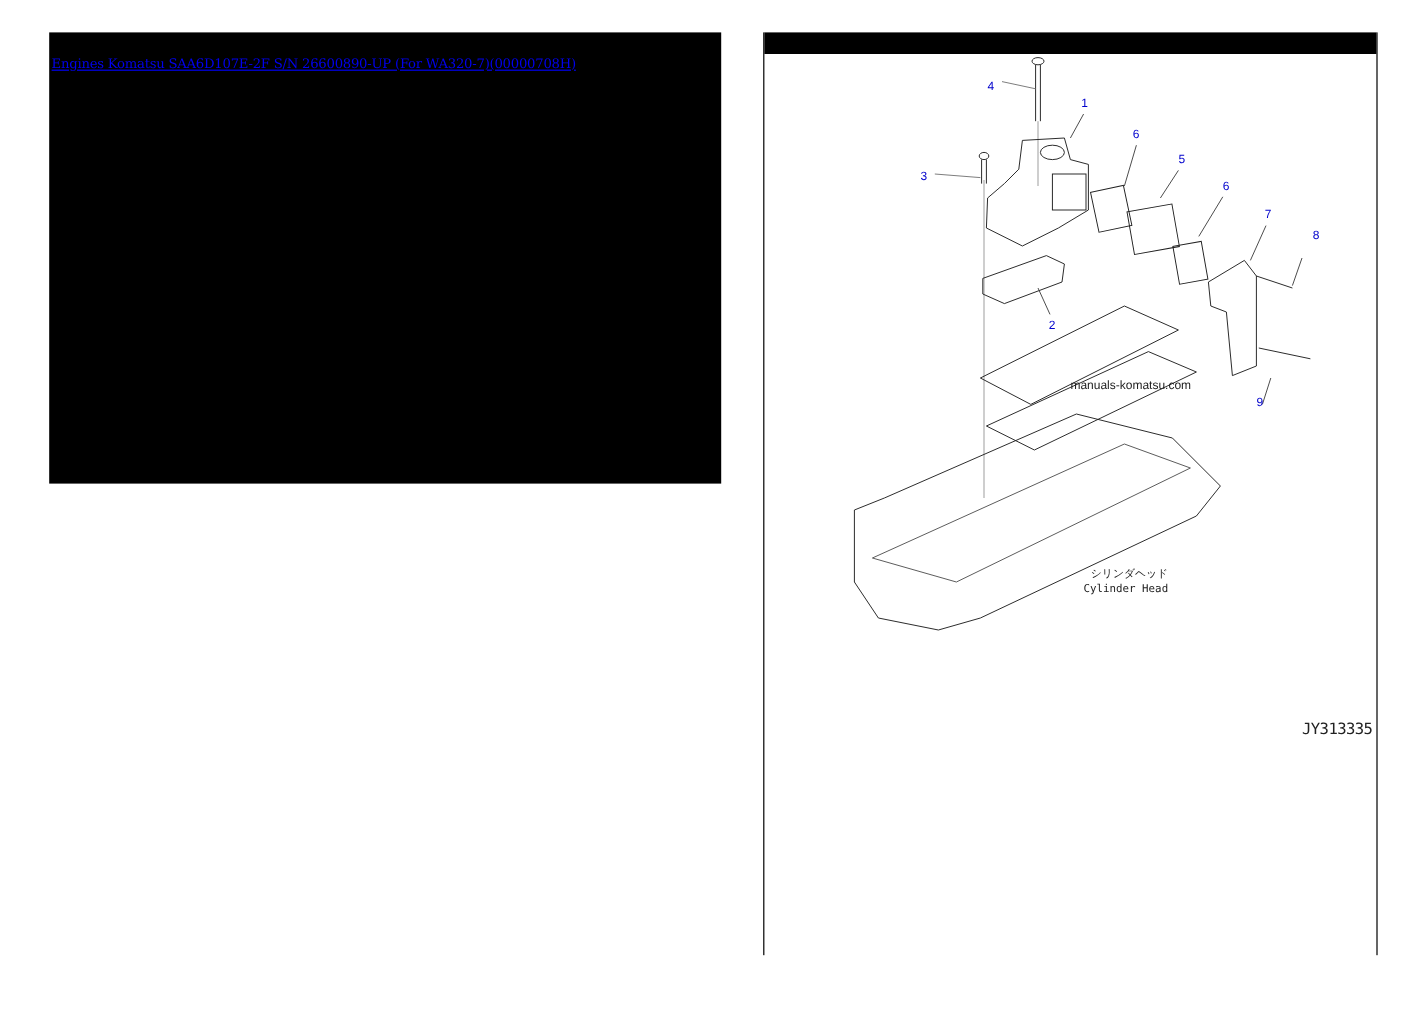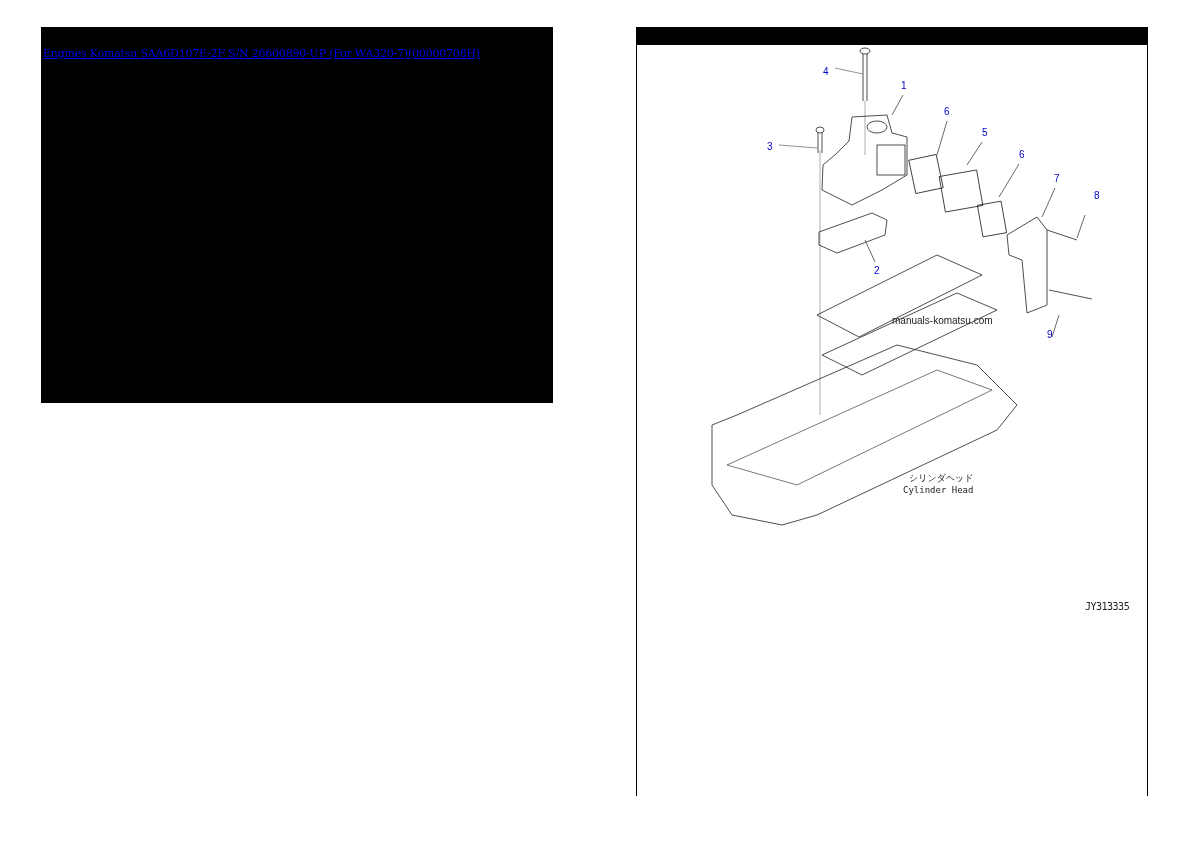--- a/index.html
+++ b/index.html
@@ -1,23 +1,23 @@
 <!DOCTYPE html>
 <html><head>
 <meta charset="utf-8">
 <style>
   html, body { margin:0; padding:0; background:#ffffff; }
   body { width:1190px; height:842px; position:relative; overflow:hidden; font-family:"Liberation Serif", serif; }
-  .left-panel { position:absolute; left:41px; top:27px; width:512px; height:376px; background:#000000; }
+  .left-panel { position:absolute; left:41px; top:27px; width:512px; height:376px; background:#000000;padding-left:48px; }
   .title-link { position:absolute; left:2px; top:20px; font-size:11px; color:#0000ee; text-decoration:underline; white-space:nowrap; font-family:"DejaVu Serif", serif; letter-spacing:-0.2px; }
   .right-panel { position:absolute; left:636px; top:27px; width:512px; height:769px; border-left:1px solid #000; border-right:1px solid #000; box-sizing:border-box; }
   .right-header { position:absolute; left:0; top:0; right:0; height:18px; background:#000; }
   .diagram { position:absolute; left:0; top:18px; width:510px; height:751px; }
   .callout { font-family:"Liberation Sans", sans-serif; font-size:10px; fill:#0000cc; }
-  .fig-id { position:absolute; left:448px; top:556px; font-family:"DejaVu Sans Mono", monospace; font-size:10px; color:#222; letter-spacing:-0.5px; }
+  .fig-id { position:absolute; left:448px; top:556px; font-family:"DejaVu Sans Mono", monospace; font-size:13px; color:#222; letter-spacing:-0.5px; }
 </style>
 </head>
 <body>
 
 <div class="left-panel">
   <a class="title-link" href="#">Engines Komatsu SAA6D107E-2F S/N 26600890-UP (For WA320-7)(00000708H)</a>
 </div>
 
 <div class="right-panel">
   <div class="right-header"></div>

